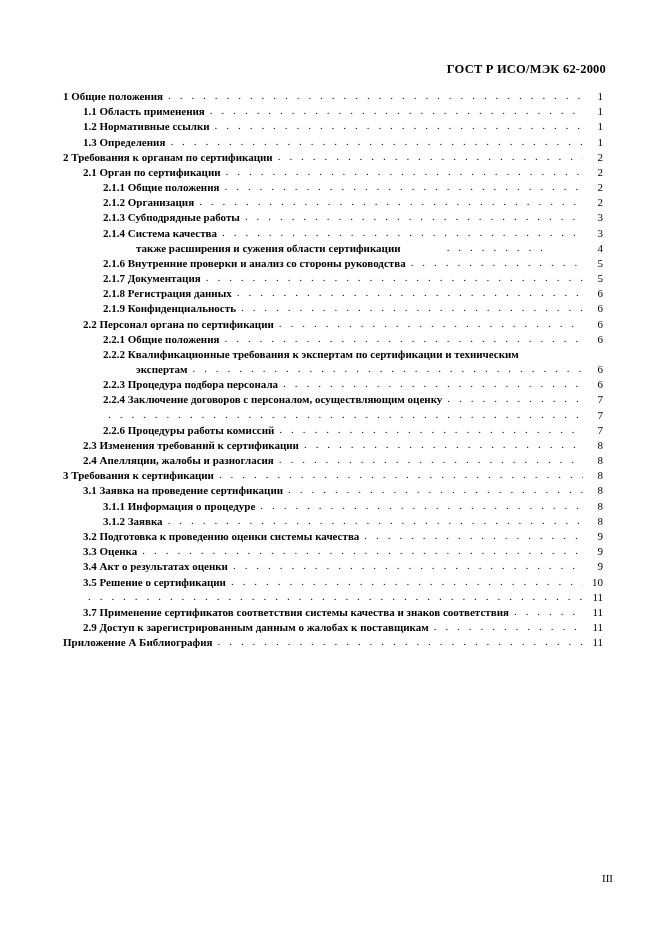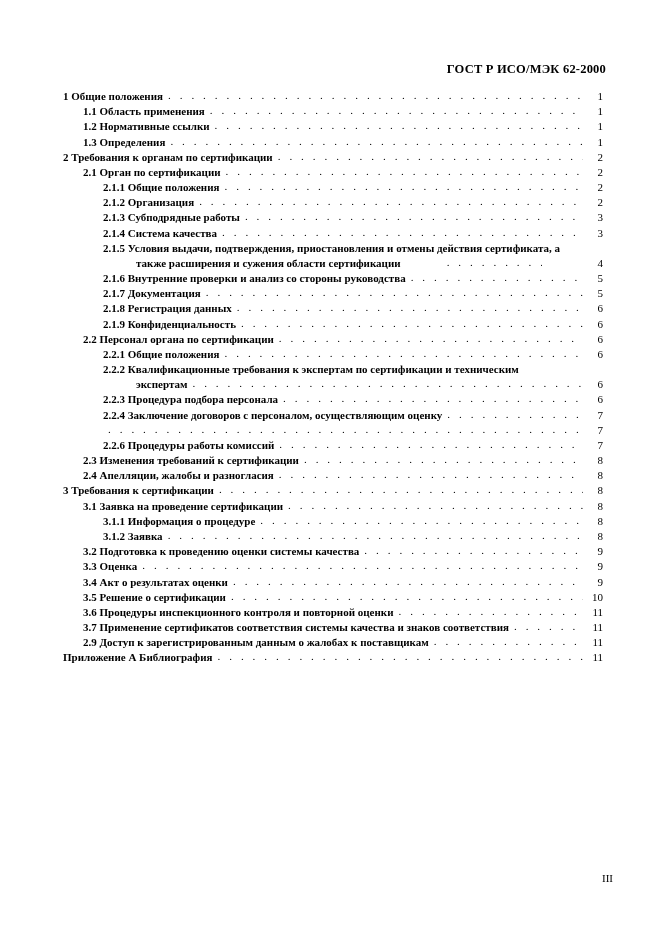--- a/index.html
+++ b/index.html
@@ -133,23 +133,20 @@
       <div class="toc-row lvl-3">
         <span class="label">2.1.3  Субподрядные работы</span>
         <span class="leader">. . . . . . . . . . . . . . . . . . . . . . . . . . . . . . . . . . . . . . . . . . . . . . . . . . . . . . . . . . . . . . . .</span>
         <span class="page-num">3</span>
       </div>
       <div class="toc-row lvl-3">
         <span class="label">2.1.4 Система качества</span>
         <span class="leader">. . . . . . . . . . . . . . . . . . . . . . . . . . . . . . . . . . . . . . . . . . . . . . . . . . . . . . . . . . . . . . . .</span>
         <span class="page-num">3</span>
       </div>
-      <div class="toc-row lvl-3">
-        <span class="label wrap-first">2.1.5 Условия выдачи,  подтверждения, приостановления и отмены действия сертификата, а</span>
-      </div>
       <div class="toc-row" style="padding-left: 73px; gap: 41px;">
         <span class="label">также   расширения и сужения области сертификации</span>
         <span class="leader">. . . . . . . . . . . . . . . . . . . . . . . . . . . . . . . . . . . . . . . . . . . . . . . . . . . . . . . . . . . . . . . .</span>
         <span class="page-num">4</span>
       </div>
       <div class="toc-row lvl-3">
         <span class="label">2.1.6 Внутренние проверки и анализ со стороны руководства</span>
         <span class="leader">. . . . . . . . . . . . . . . . . . . . . . . . . . . . . . . . . . . . . . . . . . . . . . . . . . . . . . . . . . . . . . . .</span>
         <span class="page-num">5</span>
       </div>
@@ -249,21 +246,20 @@
         <span class="label">3.4 Акт о результатах оценки</span>
         <span class="leader">. . . . . . . . . . . . . . . . . . . . . . . . . . . . . . . . . . . . . . . . . . . . . . . . . . . . . . . . . . . . . . . .</span>
         <span class="page-num">9</span>
       </div>
       <div class="toc-row lvl-2">
         <span class="label">3.5 Решение о  сертификации</span>
         <span class="leader">. . . . . . . . . . . . . . . . . . . . . . . . . . . . . . . . . . . . . . . . . . . . . . . . . . . . . . . . . . . . . . . .</span>
         <span class="page-num">10</span>
       </div>
       <div class="toc-row lvl-2">
-        <span class="label">3.6 Процедуры инспекционного контроля и повторной оценки</span>
         <span class="leader">. . . . . . . . . . . . . . . . . . . . . . . . . . . . . . . . . . . . . . . . . . . . . . . . . . . . . . . . . . . . . . . .</span>
         <span class="page-num">11</span>
       </div>
       <div class="toc-row lvl-2">
         <span class="label">3.7 Применение сертификатов соответствия системы качества и знаков соответствия</span>
         <span class="leader">. . . . . . . . . . . . . . . . . . . . . . . . . . . . . . . . . . . . . . . . . . . . . . . . . . . . . . . . . . . . . . . .</span>
         <span class="page-num">11</span>
       </div>
       <div class="toc-row lvl-2">
         <span class="label">2.9 Доступ  к зарегистрированным данным  о жалобах к  поставщикам</span>

